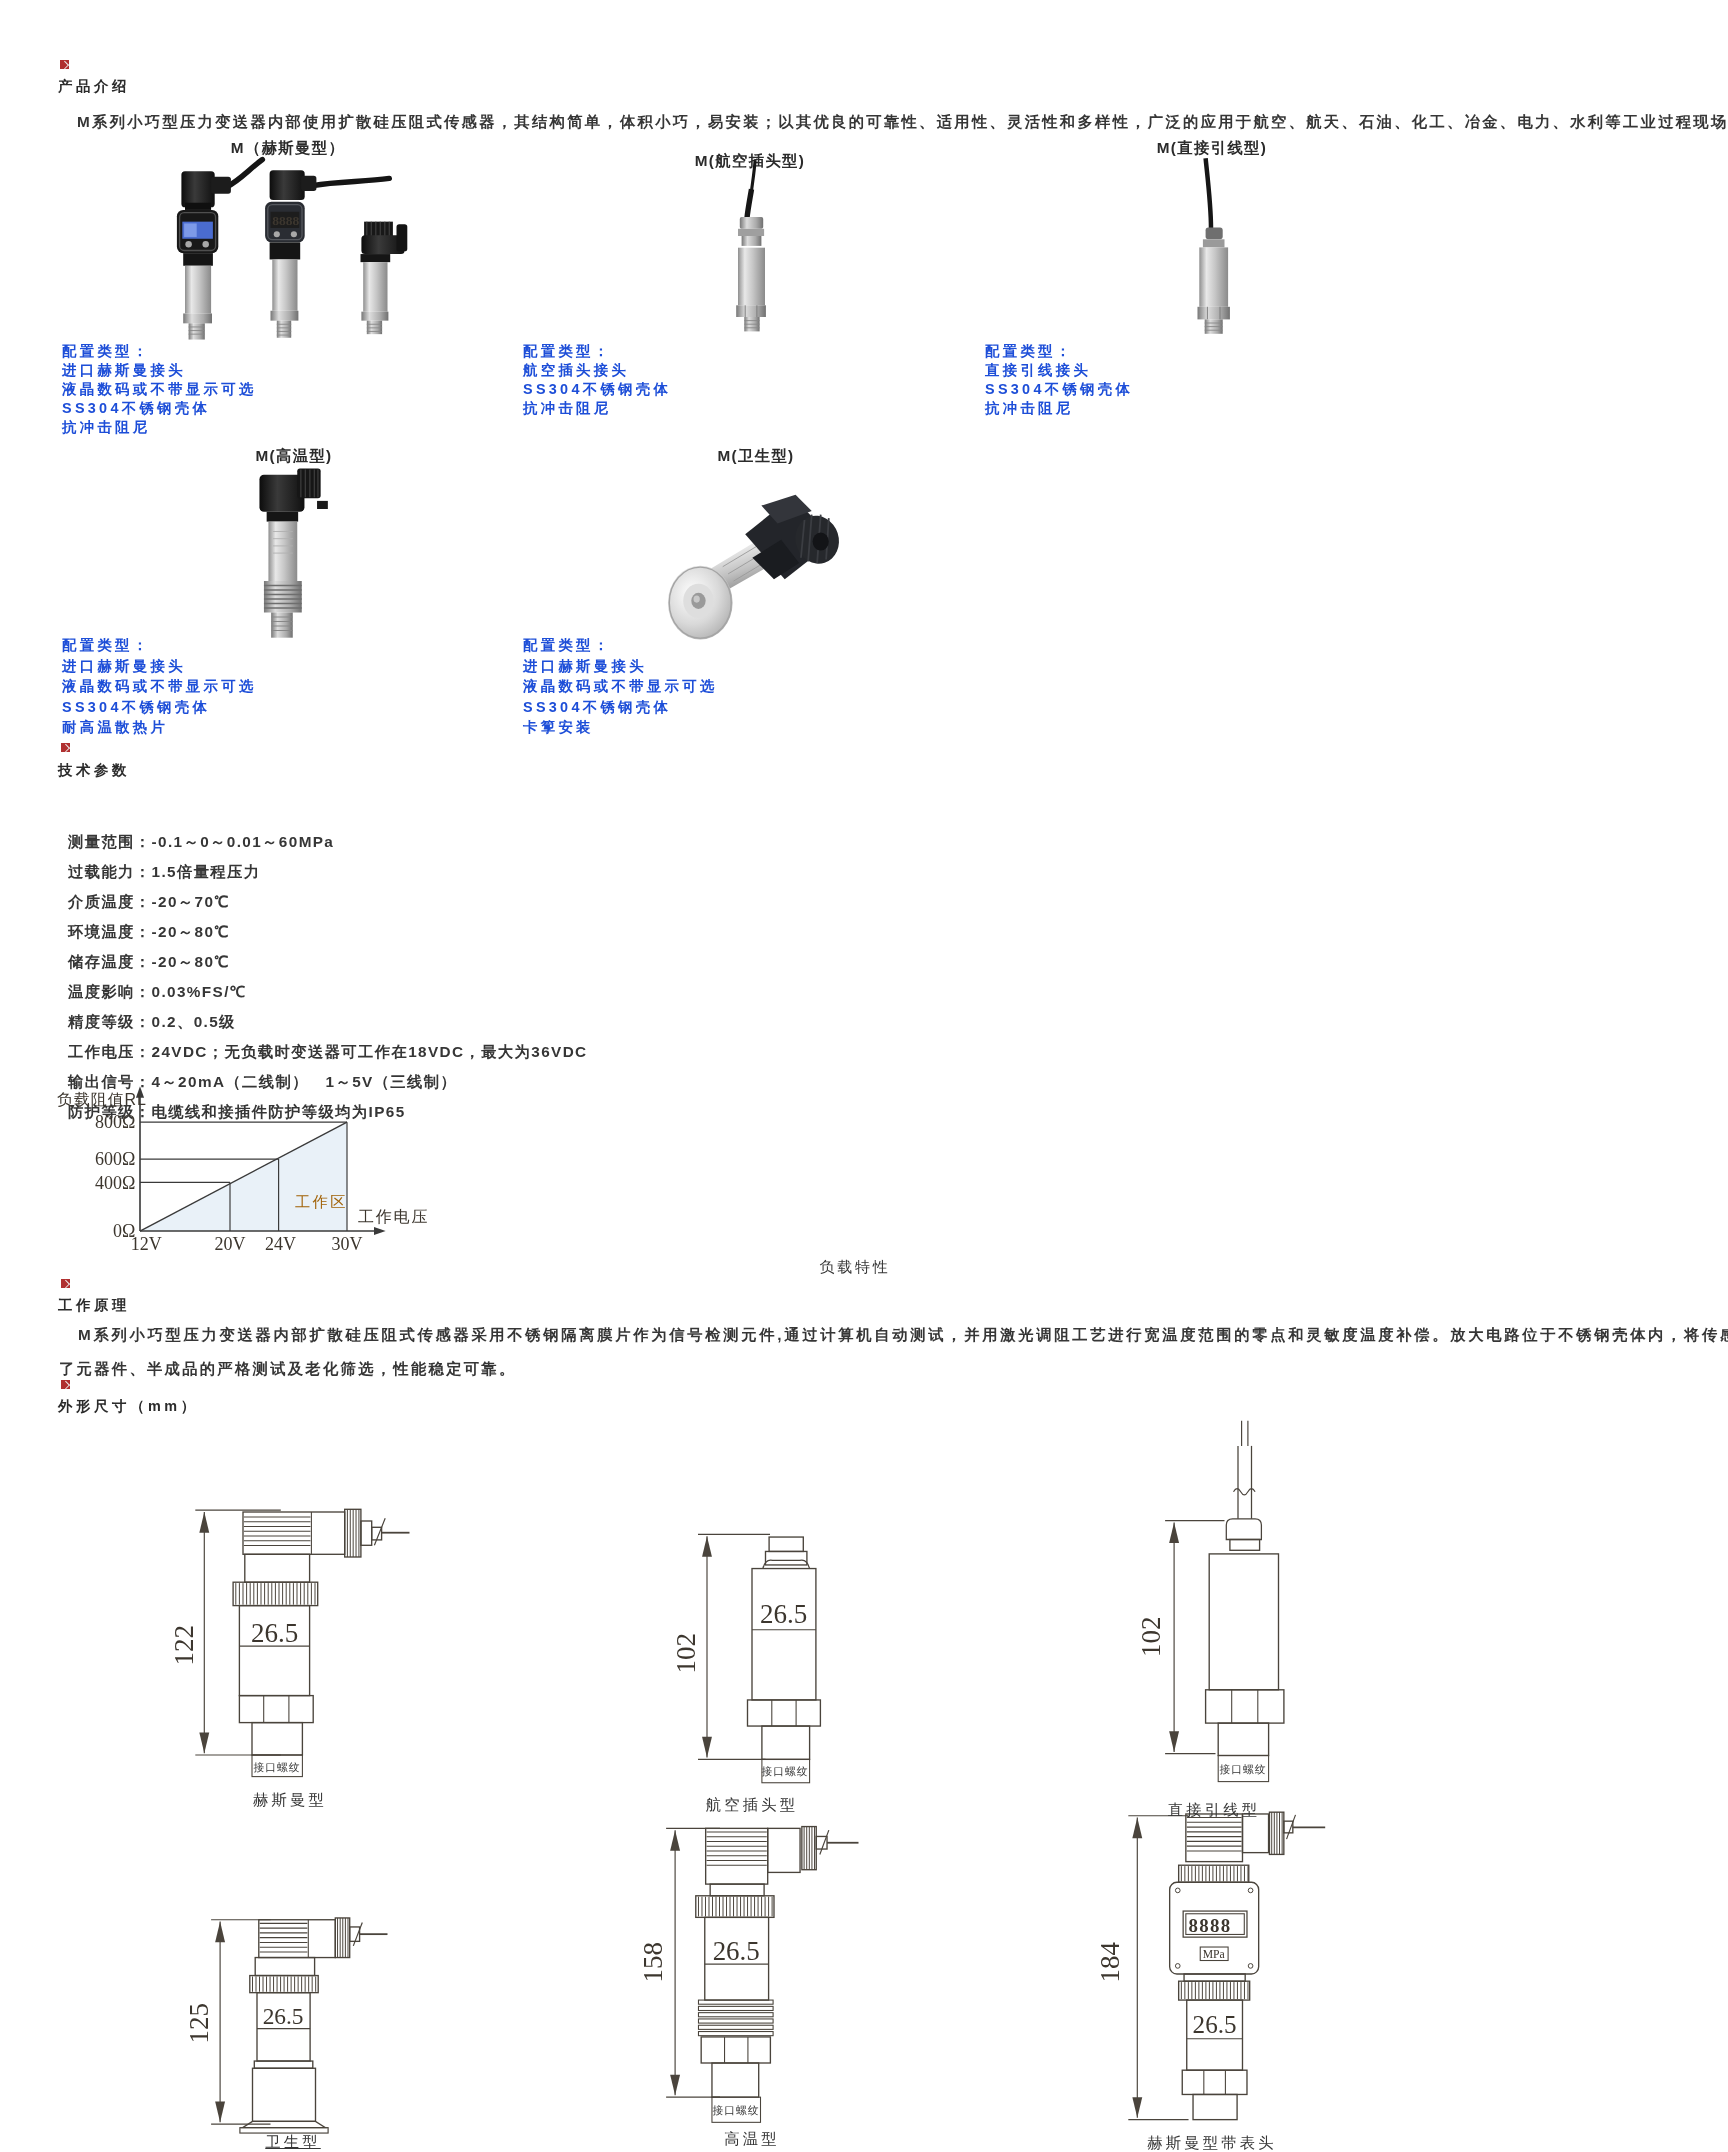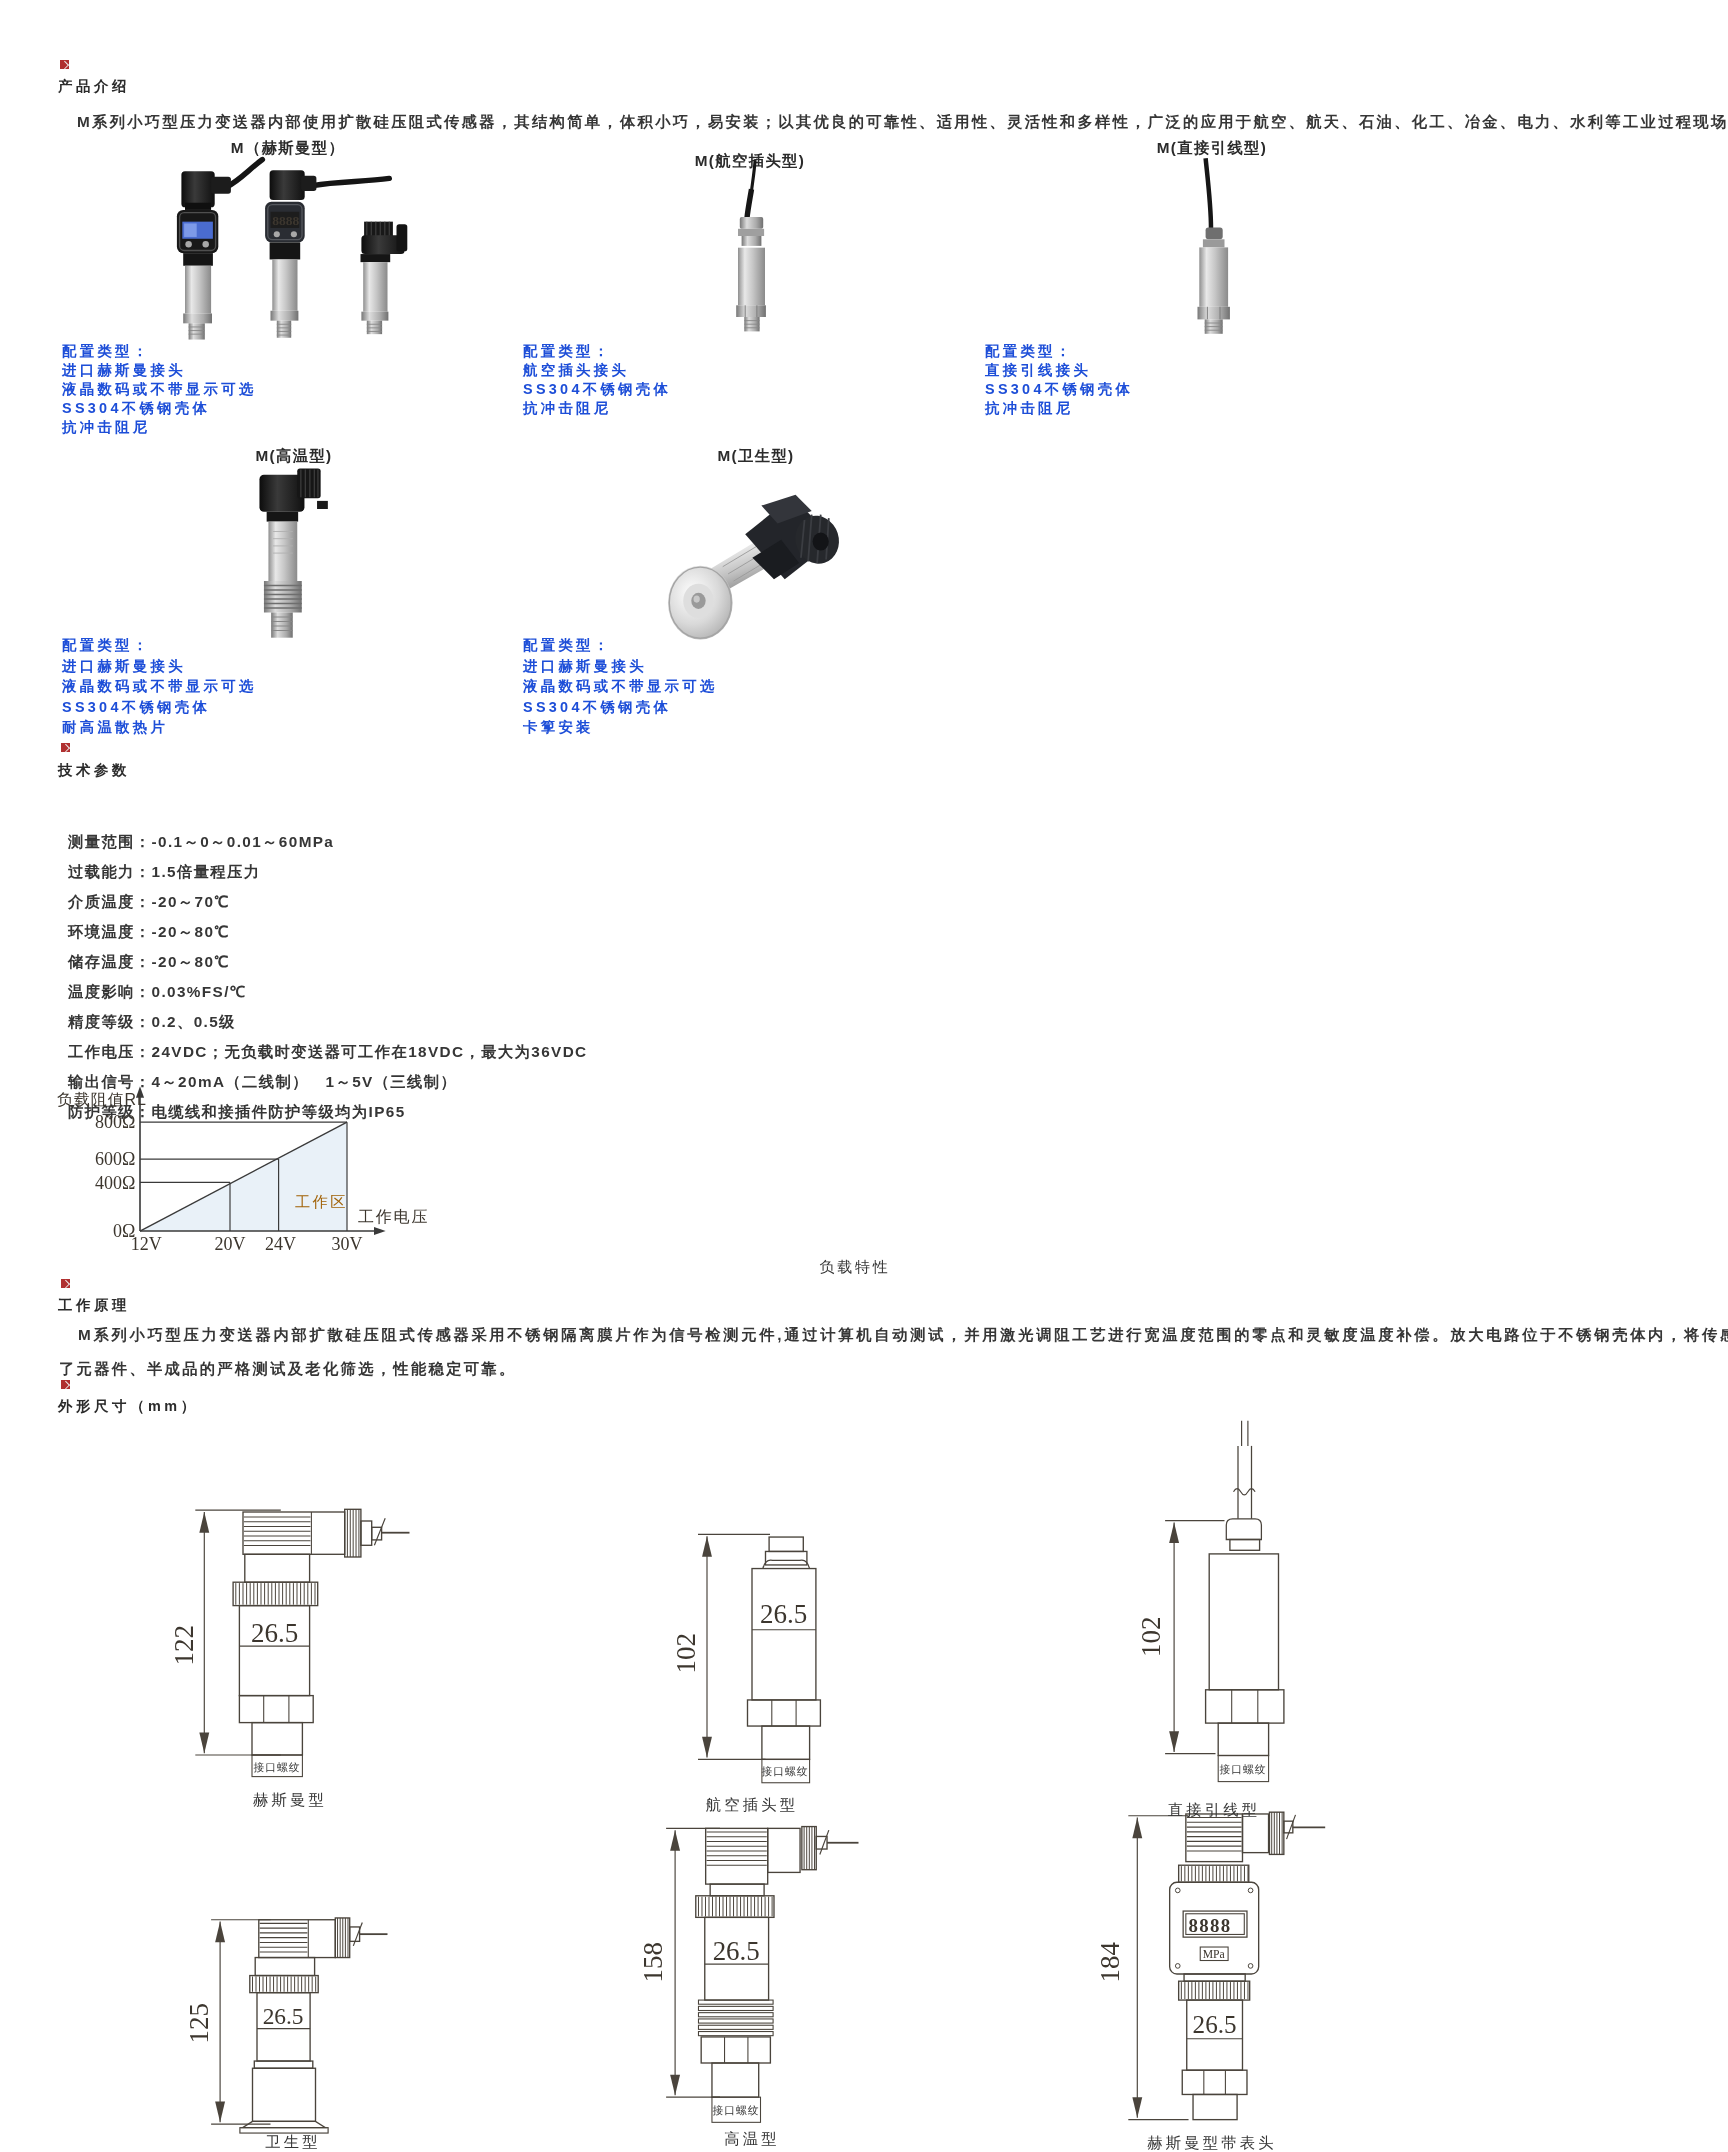--- a/index.html
+++ b/index.html
@@ -555,20 +555,20 @@
 <div class="abs" style="left:182px;top:1790px;width:216px;text-align:center;font-size:15.3px;letter-spacing:3.2px;color:#363636;white-space:nowrap;">赫斯曼型</div>
 
 <div class="abs" style="left:677px;top:1765px;width:216px;text-align:center;font-size:10.8px;letter-spacing:0.9px;color:#363636;white-space:nowrap;">接口螺纹</div>
 
 <div class="abs" style="left:644px;top:1795px;width:216px;text-align:center;font-size:15.3px;letter-spacing:3.2px;color:#363636;white-space:nowrap;">航空插头型</div>
 
 <div class="abs" style="left:1135px;top:1763px;width:216px;text-align:center;font-size:10.8px;letter-spacing:0.9px;color:#363636;white-space:nowrap;">接口螺纹</div>
 
 <div class="abs" style="left:1106px;top:1800px;width:216px;text-align:center;font-size:15.3px;letter-spacing:3.2px;color:#363636;white-space:nowrap;">直接引线型</div>
 
-<div class="abs" style="left:185px;top:2132px;width:216px;text-align:center;font-size:15.3px;letter-spacing:3.2px;color:#363636;white-space:nowrap;">卫生型</div>
+<div class="abs" style="left:185px;top:2132px;width:216px;text-align:center;font-size:15.3px;letter-spacing:3.2px;color:#363636;white-space:nowrap;text-decoration:underline;">卫生型</div>
 
 <div class="abs" style="left:628px;top:2104px;width:216px;text-align:center;font-size:10.8px;letter-spacing:0.9px;color:#363636;white-space:nowrap;">接口螺纹</div>
 
 <div class="abs" style="left:644px;top:2129px;width:216px;text-align:center;font-size:15.3px;letter-spacing:3.2px;color:#363636;white-space:nowrap;">高温型</div>
 
 <div class="abs" style="left:1104px;top:2133px;width:216px;text-align:center;font-size:15.3px;letter-spacing:3.2px;color:#363636;white-space:nowrap;">赫斯曼型带表头</div>
 
 
 </body></html>

